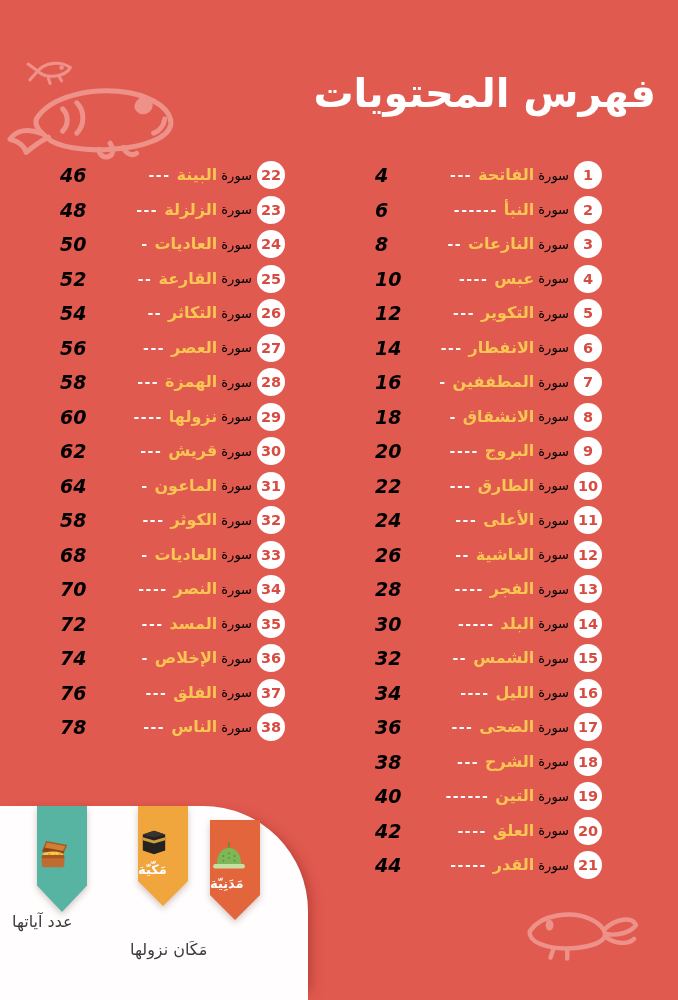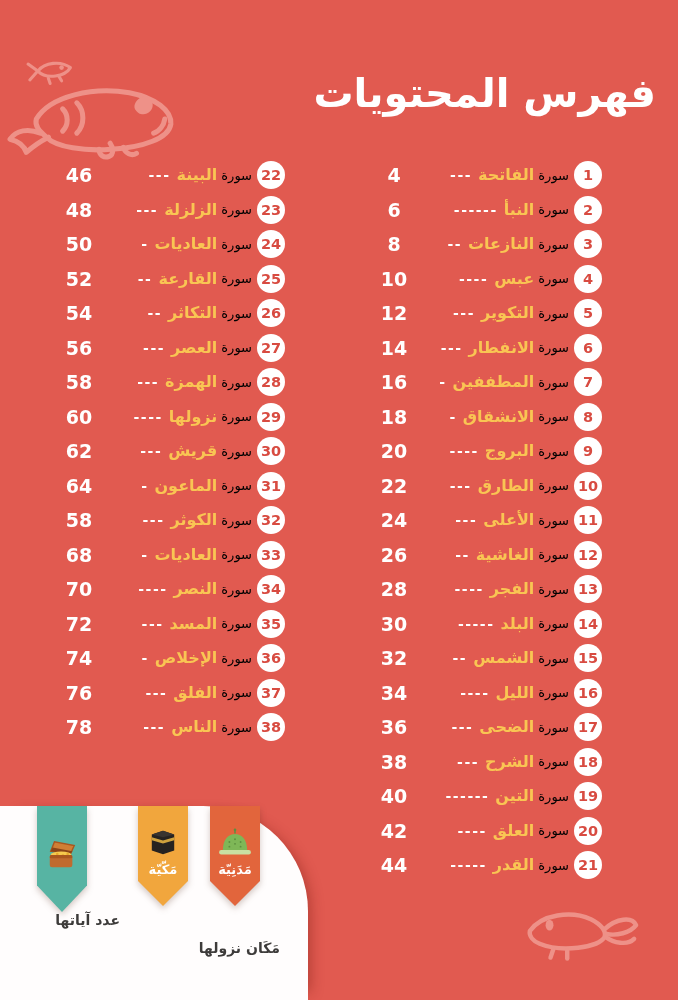--- a/index.html
+++ b/index.html
@@ -39,46 +39,46 @@
     display:flex;align-items:center;justify-content:center;
   }
   .row-text{display:flex;align-items:center;gap:4px;direction:rtl;}
   .surah-prefix{color:#000000;font-size:13px;}
   .surah-name{color:var(--accent-yellow);font-size:16px;font-weight:bold;line-height:1;}
   .dash-leader{
     color:#ffffff;font-weight:bold;font-size:14px;letter-spacing:1.5px;
     direction:ltr;unicode-bidi:bidi-override;margin-right:2px;
   }
   .page-number{
-    margin-inline-start:auto;flex:0 0 auto;width:38px;text-align:center;
-    color:#ffffff;font-weight:bold;font-size:19px;
+    margin-inline-start:auto;flex:0 0 auto;width:38px;text-align:left;
+    color:#000000;font-weight:bold;font-size:19px;font-style:italic;
   }
   
   .legend-card{
     position:absolute;left:0;top:806px;width:308px;height:194px;
     background:var(--card-white);border-top-right-radius:105px;
     box-shadow:10px 0 14px -8px rgba(120,25,15,.45);
   }
   .ribbon-wrap{position:absolute;top:806px;filter:drop-shadow(0 3px 3px rgba(80,40,20,.25));z-index:3;}
   .ribbon{
-    width:50px;display:flex;flex-direction:column;align-items:center;
+    width:50px;display:flex;flex-direction:column;align-items:flex-start;
     clip-path:polygon(0 0,100% 0,100% 75%,50% 100%,0 75%);
   }
   .ribbon-wrap.ayat{left:37px;}  .ribbon-wrap.ayat .ribbon{height:106px;background:var(--ribbon-teal);}
   .ribbon-wrap.makki{left:138px;} .ribbon-wrap.makki .ribbon{height:100px;background:var(--ribbon-yellow);}
-  .ribbon-wrap.madani{left:210px;} .ribbon-wrap.madani .ribbon{height:100px;background:var(--ribbon-orange);}
+  .ribbon-wrap.madani{left:210px;margin-top:14px;} .ribbon-wrap.madani .ribbon{height:100px;background:var(--ribbon-orange);}
   .ribbon .icon{flex:0 0 auto;}
   .ribbon-wrap.ayat .icon{margin-top:33px;}
   .ribbon-wrap.makki .icon,.ribbon-wrap.madani .icon{margin-top:22px;}
   .ribbon-label{
     margin-top:7px;color:#ffffff;font-size:13px;font-weight:bold;direction:rtl;line-height:1;
   }
   .legend-text{
-    position:absolute;color:var(--label-dark);font-size:14px;font-weight:bold;
-    direction:rtl;text-align:right;z-index:3;
+    position:absolute;color:var(--label-dark);font-size:16px;font-weight:normal;
+    direction:rtl;text-align:left;z-index:3;
   }
   .ayat-count-label{top:912px;left:12px;width:108px;}
   .revelation-place-label{top:940px;left:130px;width:150px;}
 </style>
 </head>
 <body>
 
 <svg class="fish-svg small-fish" viewBox="0 0 62 34">
   <g fill="none" stroke="var(--fish-outline)" stroke-width="3.5" stroke-linecap="round" stroke-linejoin="round">
     <path d="M16 16 C24 6 42 4 53 12 C47 22 26 26 16 16 Z"></path>

